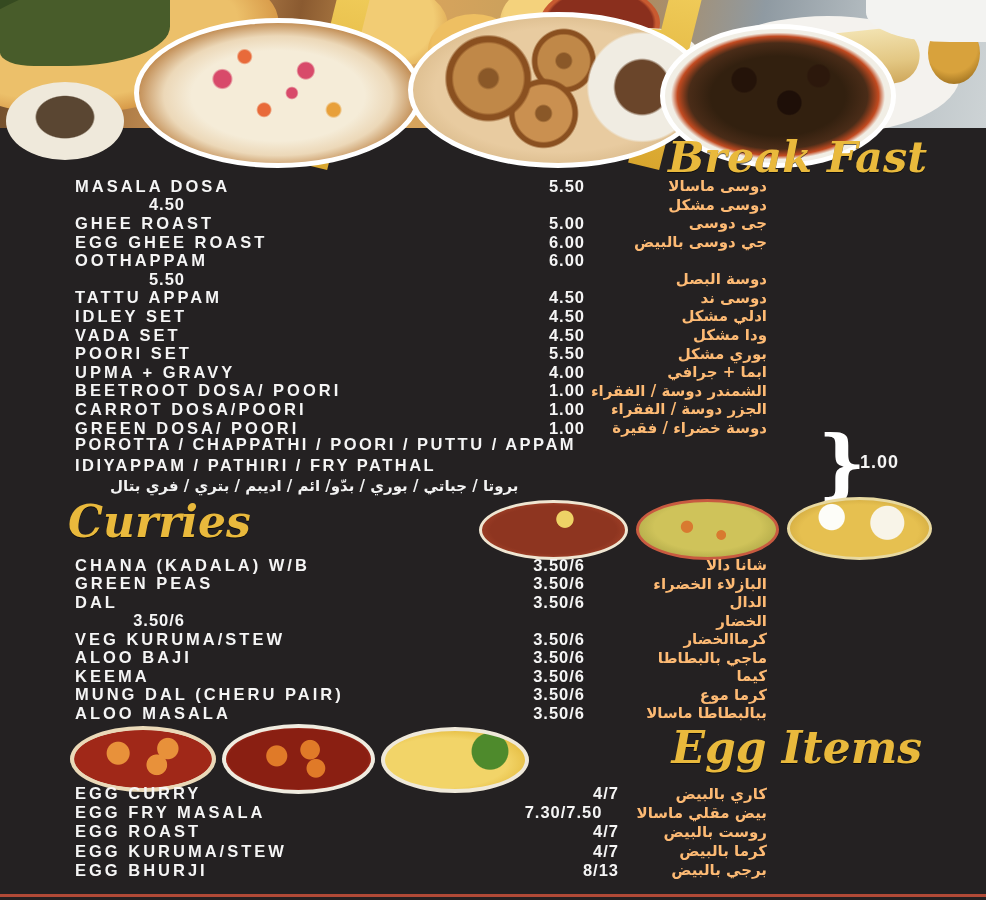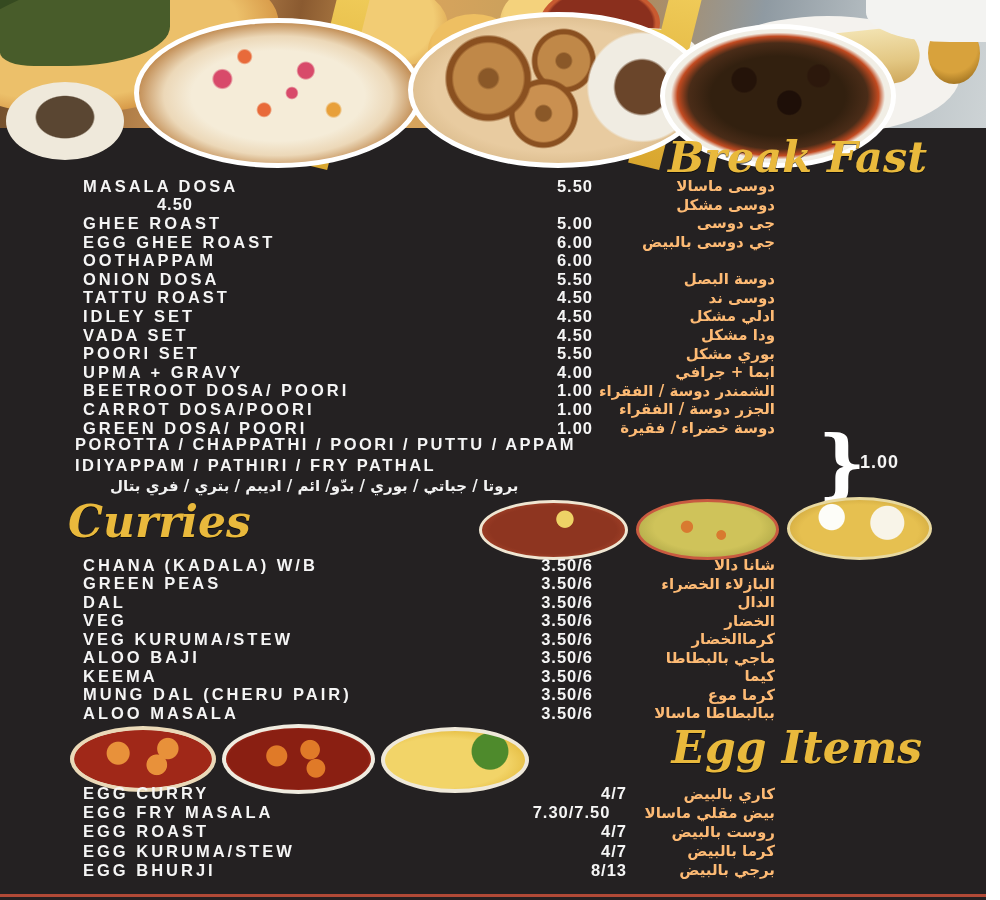--- a/index.html
+++ b/index.html
@@ -61,21 +61,21 @@
       radial-gradient(ellipse at 50% 50%,#32200f 0 42%,#4a2c18 56%,#c24a20 63%,#f1eee5 67% 100%);}
 
   
   .script-title{position:absolute;font-family:"DejaVu Serif",serif;font-style:italic;font-weight:bold;
     color:#e9b93c;text-shadow:0 1px 0 rgba(0,0,0,.6);white-space:nowrap;}
   #breakfast-title{top:132px;right:59px;font-size:43px;}
   #curries-title{top:496px;left:68px;font-size:44px;}
   #egg-title{top:722px;right:64px;font-size:44px;}
 
   
-  .rows{position:absolute;left:8px;width:835px;}
+  .rows{position:absolute;left:0;width:835px;}
   #breakfast-rows{top:177px;}
   #curries-rows{top:556px;}
   #egg-rows{top:784px;}
   .menu-row{display:flex;align-items:center;padding:0 68px 0 75px;}
   #breakfast-rows .menu-row{height:18.6px;}
   #curries-rows .menu-row{height:18.5px;}
   #egg-rows .menu-row{height:19.2px;gap:34px;}
   .col-name{width:400px;color:#f5f5f5;font-weight:bold;font-size:16.5px;letter-spacing:3px;white-space:nowrap;}
   .col-price{width:110px;text-align:right;color:#f5f5f5;font-weight:bold;font-size:16.5px;letter-spacing:1px;white-space:nowrap;}
   .col-arabic{flex:1;text-align:right;direction:rtl;color:#fdba74;font-weight:bold;font-size:15px;
@@ -166,26 +166,25 @@
       <div class="menu-row">
       <span class="col-name">EGG GHEE ROAST</span>
       <span class="col-price">6.00</span>
       <span class="col-arabic">جي دوسى بالبيض</span>
     </div>
       <div class="menu-row">
       <span class="col-name">OOTHAPPAM</span>
       <span class="col-price">6.00</span>
     </div>
       <div class="menu-row">
-      <span class="col-name">ONION DOSA</span>
       <span class="col-price">5.50</span>
       <span class="col-arabic">دوسة البصل</span>
     </div>
       <div class="menu-row">
-      <span class="col-name">TATTU ROAST</span>
+      <span class="col-name">TATTU APPAM</span>
       <span class="col-price">4.50</span>
       <span class="col-arabic">دوسى ند</span>
     </div>
       <div class="menu-row">
       <span class="col-name">IDLEY SET</span>
       <span class="col-price">4.50</span>
       <span class="col-arabic">ادلي مشكل</span>
     </div>
       <div class="menu-row">
       <span class="col-name">VADA SET</span>
@@ -243,21 +242,20 @@
       <span class="col-name">GREEN PEAS</span>
       <span class="col-price">3.50/6</span>
       <span class="col-arabic">البازلاء الخضراء</span>
     </div>
       <div class="menu-row">
       <span class="col-name">DAL</span>
       <span class="col-price">3.50/6</span>
       <span class="col-arabic">الدال</span>
     </div>
       <div class="menu-row">
-      <span class="col-name">VEG</span>
       <span class="col-price">3.50/6</span>
       <span class="col-arabic">الخضار</span>
     </div>
       <div class="menu-row">
       <span class="col-name">VEG KURUMA/STEW</span>
       <span class="col-price">3.50/6</span>
       <span class="col-arabic">كرماالخضار</span>
     </div>
       <div class="menu-row">
       <span class="col-name">ALOO BAJI</span>

